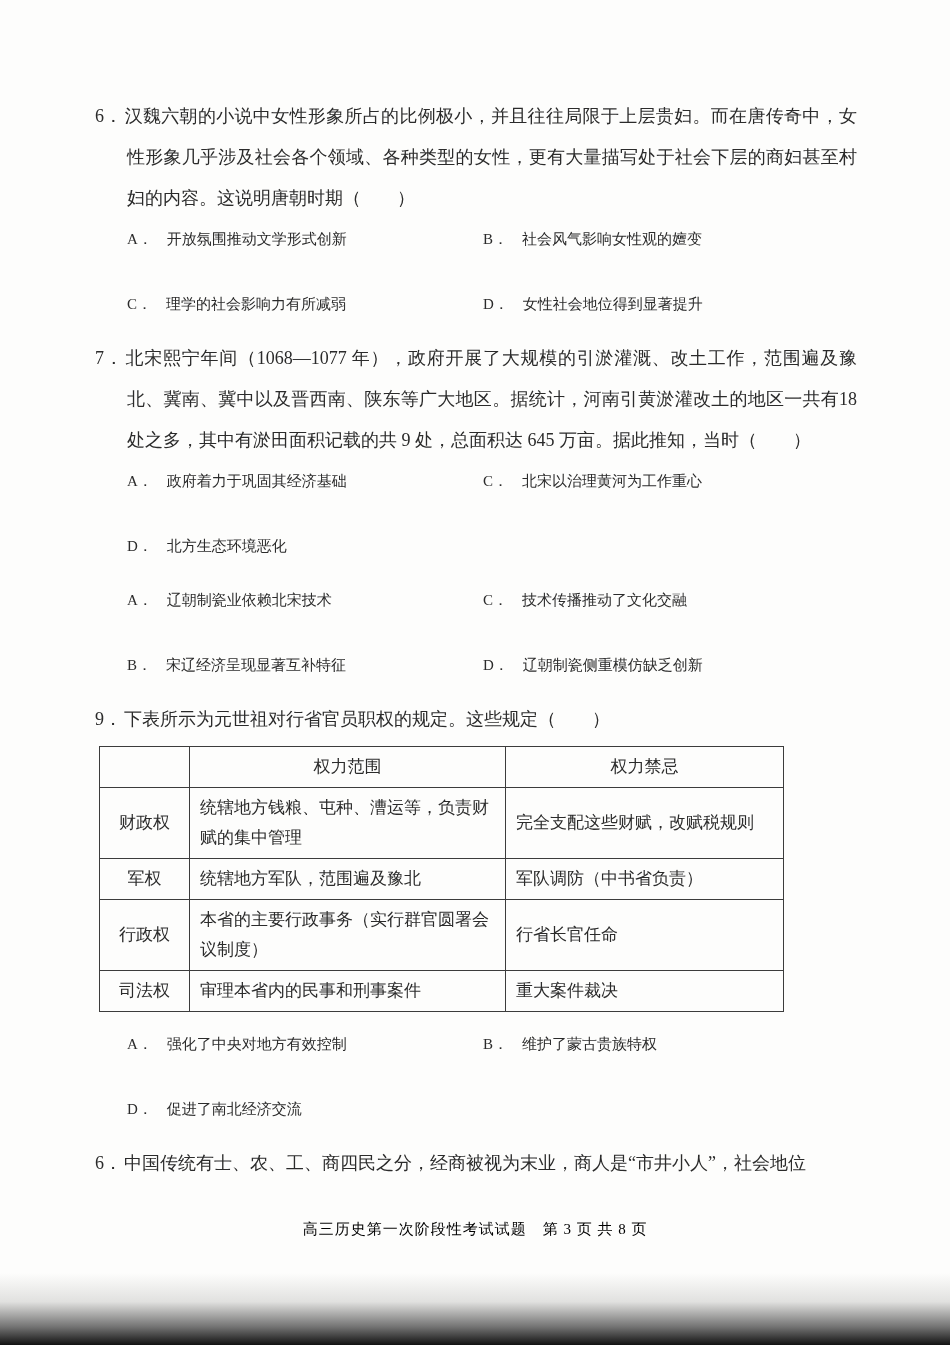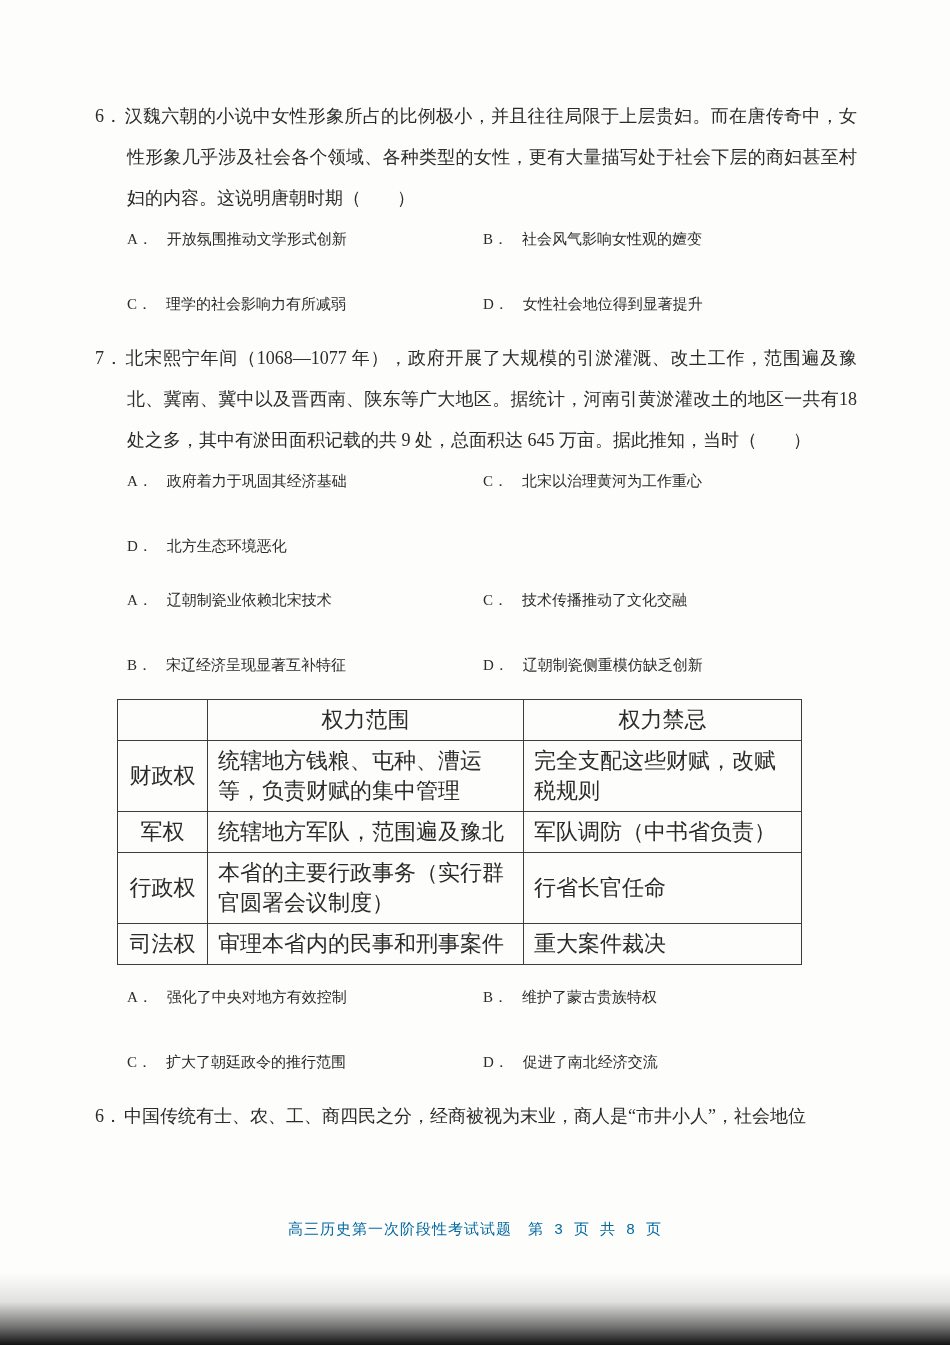--- a/index.html
+++ b/index.html
@@ -28,45 +28,44 @@
     display:grid;
     grid-template-columns:332px 1fr;
     font-size:15px;
     line-height:41px;
     gap:24px;
   }
   .option { white-space:nowrap; }
   .olabel { margin-right:14px; }
   table.ptable {
     border-collapse:collapse;
-    margin:6px 0 12px 22px;
+    margin:6px 0 12px 4px;
     width:684px;
-    font-size:22px;
+    font-size:17px;
     table-layout:fixed;
   }
   table.ptable th, table.ptable td {
     border:1px solid #3c3c3c;
     vertical-align:middle;
     line-height:30px;
     padding:5px 10px;
   }
   table.ptable th { font-weight:normal; text-align:center; height:38px; }
   table.ptable td.cat { text-align:center; }
   table.ptable col.c1 { width:90px; }
   table.ptable col.c2 { width:316px; }
   table.ptable col.c3 { width:278px; }
   .footer {
     position:absolute;
     bottom:106px;
     left:0; right:0;
     text-align:center;
     font-size:15px;
-    color:#0369a1;
+    color:#000000;
     letter-spacing:1px;
-    font-family:Liberation Mono, monospace;
   }
   .scan-edge {
     position:absolute;
     left:0; right:0; bottom:0;
     height:72px;
     background:linear-gradient(to bottom,
       rgba(253,253,252,0) 0%,
       rgba(190,190,188,0.45) 40%,
       rgba(90,90,90,0.85) 75%,
       rgba(18,18,18,1) 100%);
@@ -101,20 +100,21 @@
     <div class="question">
       <div class="options">
         <p class="option"><span class="olabel">A．</span><span>辽朝制瓷业依赖北宋技术</span></p>
         <p class="option"><span class="olabel">C．</span><span>技术传播推动了文化交融</span></p>
         <p class="option"><span class="olabel">B．</span><span>宋辽经济呈现显著互补特征</span></p>
         <p class="option"><span class="olabel">D．</span><span>辽朝制瓷侧重模仿缺乏创新</span></p>
       </div>
     </div>
 
     <div class="question">
+      <p class="stem"><span class="qnum">9．</span><span>下表所示为元世祖对行省官员职权的规定。这些规定（　　）</span></p>
 
       <table class="ptable">
         <colgroup>
             <col class="c1">
             <col class="c2">
             <col class="c3">
           </colgroup>
         <tbody>
             <tr>
           <th class="cat"></th>
@@ -140,21 +140,20 @@
           <td class="cat">司法权</td>
           <td>审理本省内的民事和刑事案件</td>
           <td>重大案件裁决</td>
         </tr>
       </tbody>
         </table>
 
       <div class="options">
         <p class="option"><span class="olabel">A．</span><span>强化了中央对地方有效控制</span></p>
         <p class="option"><span class="olabel">B．</span><span>维护了蒙古贵族特权</span></p>
-        <p class="option"><span class="olabel">C．</span><span>扩大了朝廷政令的推行范围</span></p>
         <p class="option"><span class="olabel">D．</span><span>促进了南北经济交流</span></p>
       </div>
     </div>
 
     <div class="question q10">
       <p class="stem"><span class="qnum">6．</span><span>中国传统有士、农、工、商四民之分，经商被视为末业，商人是“市井小人”，社会地位</span></p>
     </div>
 
   </div>
 

